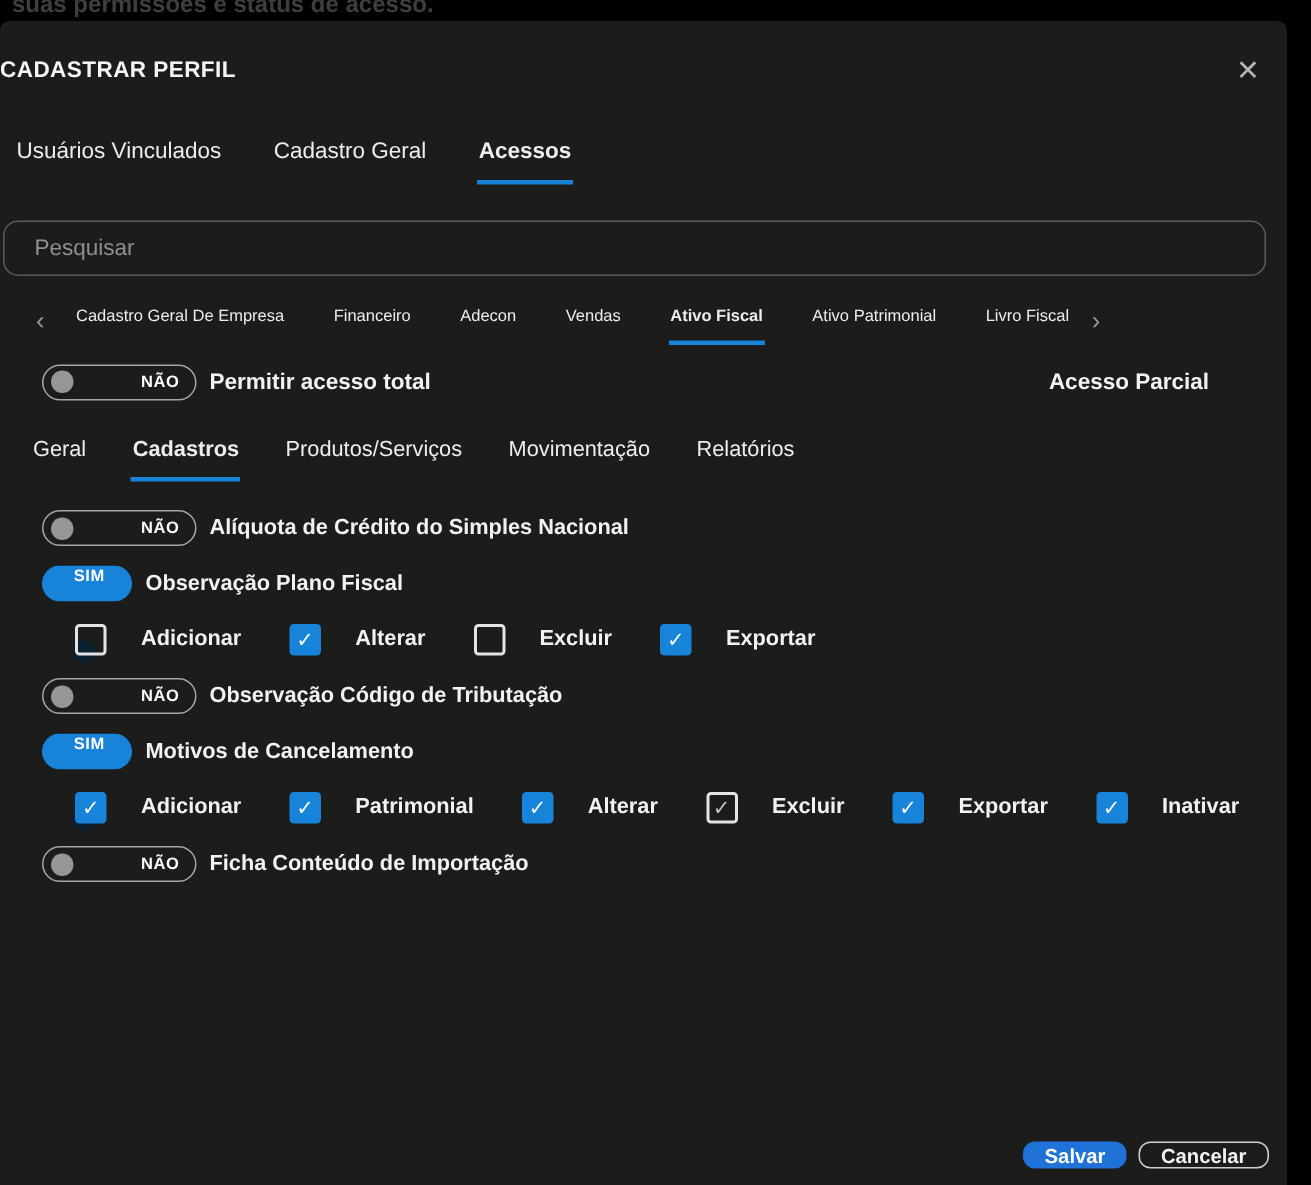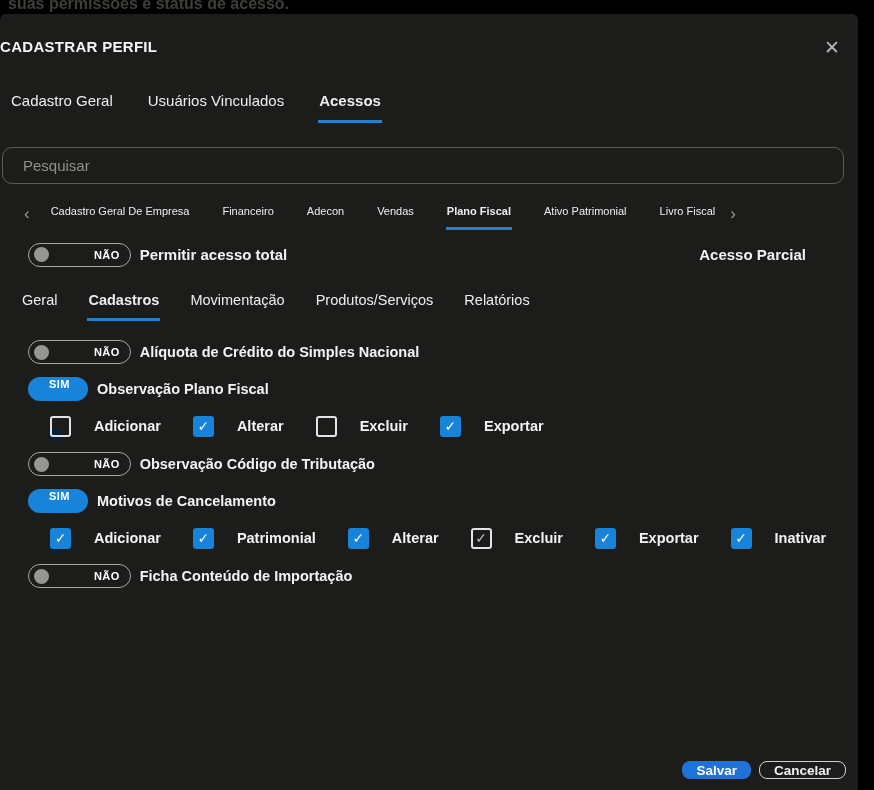--- a/index.html
+++ b/index.html
@@ -72,57 +72,57 @@
 <div id="bg-text">suas permissões e status de acesso.</div>
 
 <div class="modal">
 
   <div class="modal-header">
     <span class="modal-title">CADASTRAR PERFIL</span>
     <button class="close-btn">✕</button>
   </div>
 
   <div class="tabs">
+      <div class="tab">Usuários Vinculados</div>
       <div class="tab">Cadastro Geral</div>
-      <div class="tab">Usuários Vinculados</div>
       <div class="tab active">Acessos</div>
     </div>
 
   <div class="search-wrap">
     <input class="search-input" type="text" placeholder="Pesquisar" style="">
   </div>
 
   <div class="cat-strip">
     <button class="cat-chevron">‹</button>
     <div class="cat-items">
         <div class="cat-tab">Cadastro Geral De Empresa</div>
         <div class="cat-tab">Financeiro</div>
         <div class="cat-tab">Adecon</div>
         <div class="cat-tab">Vendas</div>
-        <div class="cat-tab active">Plano Fiscal</div>
+        <div class="cat-tab active">Ativo Fiscal</div>
         <div class="cat-tab">Ativo Patrimonial</div>
         <div class="cat-tab">Livro Fiscal</div>
       </div>
     <button class="cat-chevron">›</button>
   </div>
 
   <div class="access-row">
     <button class="toggle off" id="access-toggle">
       <span class="knob"></span>
       <span class="t-label">NÃO</span>
     </button>
     <span class="access-label">Permitir acesso total</span>
     <span class="access-right">Acesso Parcial</span>
   </div>
 
   <div class="sub-tabs">
       <div class="sub-tab">Geral</div>
       <div class="sub-tab active">Cadastros</div>
+      <div class="sub-tab">Produtos/Serviços</div>
       <div class="sub-tab">Movimentação</div>
-      <div class="sub-tab">Produtos/Serviços</div>
       <div class="sub-tab">Relatórios</div>
     </div>
 
   <div class="perm-section">
       <div class="perm-row">
         <button class="toggle off">
           <span class="knob"></span>
           <span class="t-label">NÃO</span>
         </button>
         <span class="perm-label">Alíquota de Crédito do Simples Nacional</span>

